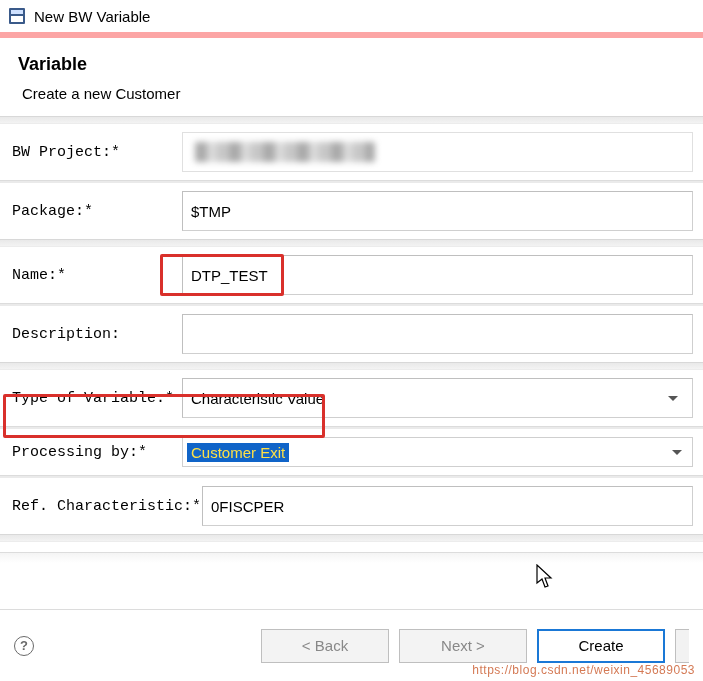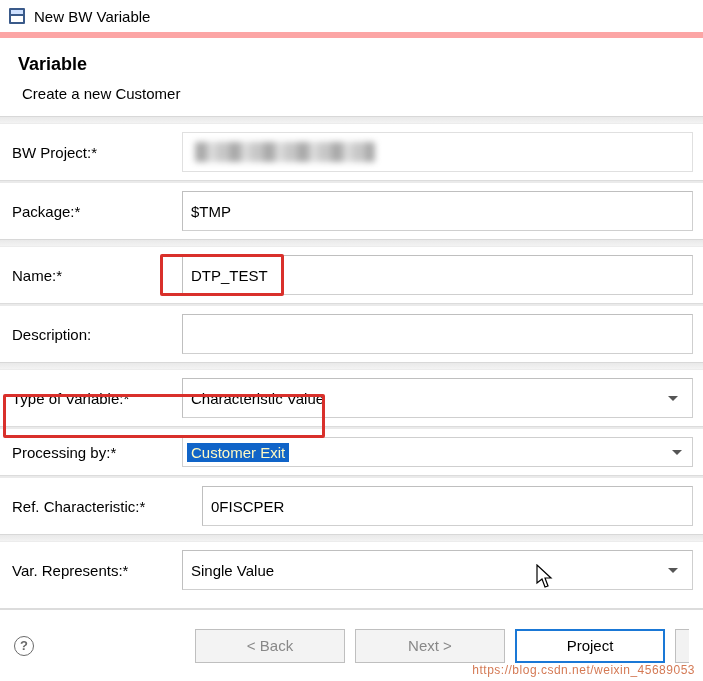--- a/index.html
+++ b/index.html
@@ -53,20 +53,21 @@
     align-items: center;
     padding: 8px 10px;
     background: #ffffff;
     min-height: 46px;
   }
   .row .label {
     width: 172px;
     font-size: 15px;
     color: #000;
     padding-left: 2px;
+    font-family: Liberation Mono, monospace;
   }
   .row .field {
     flex: 1;
     display: flex;
     align-items: center;
   }
   .input-flat {
     flex: 1;
     height: 40px;
     border: 1px solid #cfcfcf;
@@ -106,21 +107,21 @@
     height: 30px;
     border: 1px solid #cfcfcf;
     display: flex;
     align-items: center;
     padding: 0 4px;
     position: relative;
     background: #fff;
   }
   .sel-text {
     background: #1064c8;
-    color: #fef9c3;
+    color: #fde047;
     padding: 1px 4px;
     font-size: 15px;
   }
   .sel-dropdown .arrow, .dd-arrow {
     width: 0; height: 0;
     border-left: 5px solid transparent;
     border-right: 5px solid transparent;
     border-top: 5px solid #555;
     margin-left: auto;
     margin-right: 6px;
@@ -141,21 +142,21 @@
     width: 20px; height: 20px;
     border: 1.5px solid #6a6a6a;
     border-radius: 50%;
     display: flex; align-items: center; justify-content: center;
     font-size: 13px; color: #6a6a6a;
     font-weight: 600;
     cursor: pointer;
   }
   .spacer { flex: 1; }
   .btn {
-    width: 150px; height: 34px;
+    width: 128px; height: 34px;
     margin-left: 10px;
     border: 1px solid #bfbfbf;
     background: #f2f2f2;
     font-size: 15px;
     font-family: inherit;
     cursor: pointer;
   }
   .btn.disabled { color: #888; background: #f3f3f3; cursor: default; }
   .btn.primary {
     border: 2px solid #1a78d6;
@@ -270,43 +271,34 @@
     <div class="thin-sep"></div>
 
     <div class="row">
       <div class="label" style="width:192px;">Ref. Characteristic:*</div>
       <div class="field">
         <input class="input-flat" value="0FISCPER" style="">
       </div>
     </div>
     <div class="sep"></div>
 
-    <div class="row">
-      <div class="label">Var. Represents:*</div>
-      <div class="field">
-        <div class="input-flat" style="display:flex;align-items:center;">
-          <span>Single Value</span>
-          <span class="dd-arrow" style="margin-left:auto;"></span>
-        </div>
-      </div>
-    </div>
 
   </div>
 
   <div class="bottom-pad"></div>
 
   <div class="red-box" style="left:160px; top:254px; width:124px; height:42px;"></div>
   <div class="red-box" style="left:3px; top:394px; width:322px; height:44px;"></div>
 
   <div class="button-bar">
     <div class="help-icon">?</div>
     <div class="spacer"></div>
     <button class="btn disabled" disabled="">&lt; Back</button>
     <button class="btn disabled" disabled="">Next &gt;</button>
-    <button class="btn primary">Project</button>
+    <button class="btn primary">Create</button>
     <button class="btn cutoff"></button>
   </div>
 
   <svg class="cursor" viewBox="0 0 18 26">
     <path d="M1 1 L1 19 L6 15 L9 23 L12 22 L9 14 L15 14 Z" fill="#ffffff" stroke="#000" stroke-width="1.2"></path>
   </svg>
 
   <div class="watermark">https://blog.csdn.net/weixin_45689053</div>
 
 </div>

